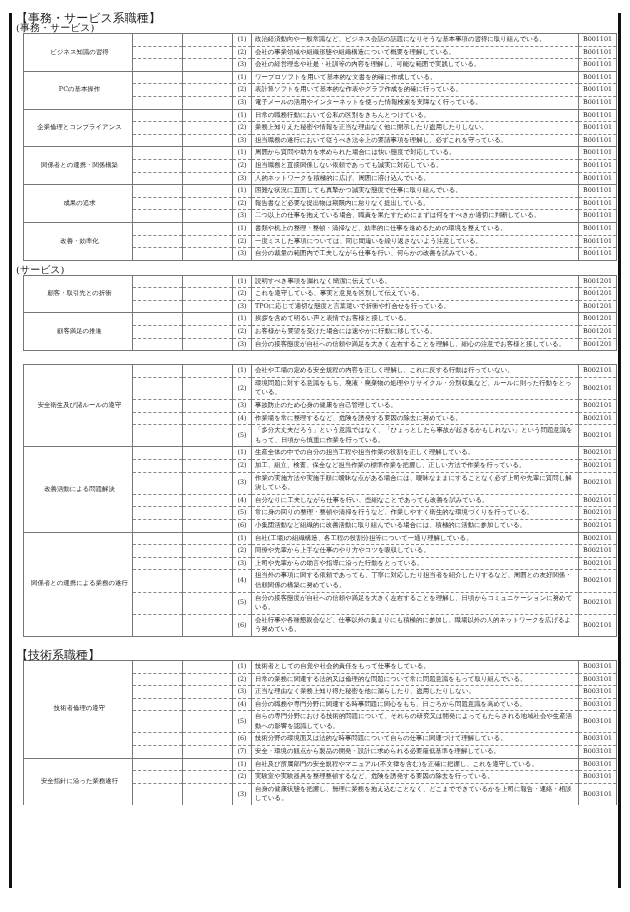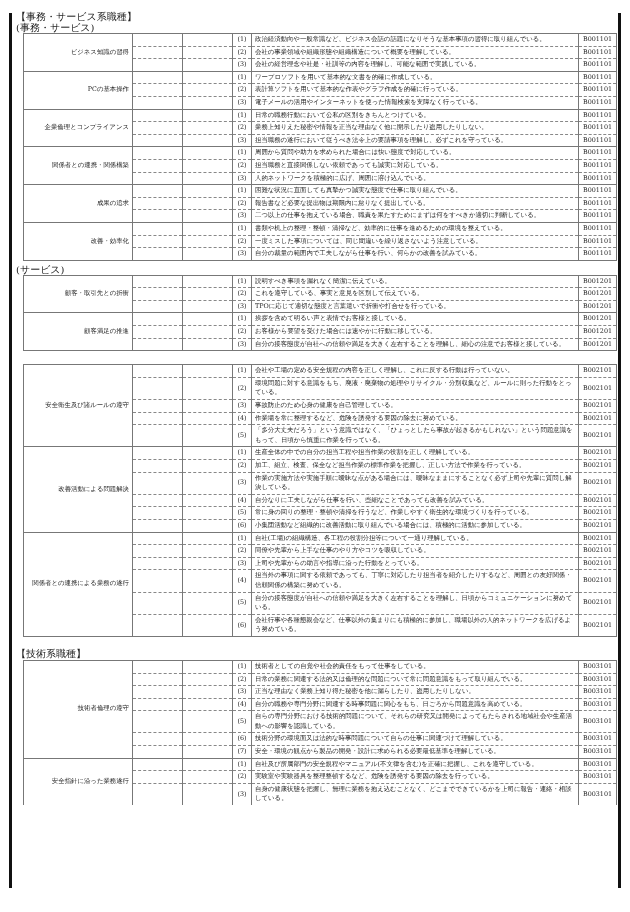--- a/index.html
+++ b/index.html
@@ -1,30 +1,30 @@
 <!DOCTYPE html>
 <html><head>
 <meta charset="utf-8">
 <style>
   html, body { margin: 0; padding: 0; background: #ffffff; }
   body { width: 630px; height: 912px; position: relative; overflow: hidden;
          font-family: "DejaVu Serif", "Liberation Serif", serif; color: #222; }
   .page { position: absolute; left: 9px; top: 13px; width: 612px; height: 875px;
           border-left: 3px solid #111; border-right: 3px solid #111; box-sizing: border-box; }
   .content { position: absolute; left: 4px; top: 0; width: 602px; }
-  .sec-title { font-size: 10px; line-height: 10px; height: 10px; white-space: nowrap; font-family: Liberation Mono, monospace; }
+  .sec-title { font-size: 12px; line-height: 10px; height: 10px; white-space: nowrap; }
   .sub-title { font-size: 10px; line-height: 10px; height: 10px; white-space: nowrap; }
   .gap { height: 13px; }
   table.grid { border-collapse: collapse; width: 593px; margin-left: 7px; table-layout: fixed;
                border: 1px solid #777; }
   table.grid td { font-size: 6.4px; line-height: 9.6px; padding: 1px 3px; vertical-align: middle;
                   border-left: 1px solid #777; border-right: 1px solid #777; }
   table.grid tr.dash td.sub { border-top: 1px dashed #888; }
   table.grid tr.solid td { border-top: 1px solid #777; }
-  td.cat { text-align: right; padding-left: 6px !important; font-size: 6.6px; }
+  td.cat { text-align: center; padding-left: 6px !important; font-size: 6.6px; }
   td.num { text-align: center; padding: 1px 0 !important; }
   td.code { text-align: center; padding: 1px 0 !important; font-size: 6px; }
   td.blank { }
   col.c1 { width: 109px; } col.c2 { width: 50px; } col.c3 { width: 50px; }
   col.c4 { width: 19px; } col.c5 { width: 327px; } col.c6 { width: 38px; }
   table.open { border-bottom: none; }
 </style>
 </head>
 <body>
 

